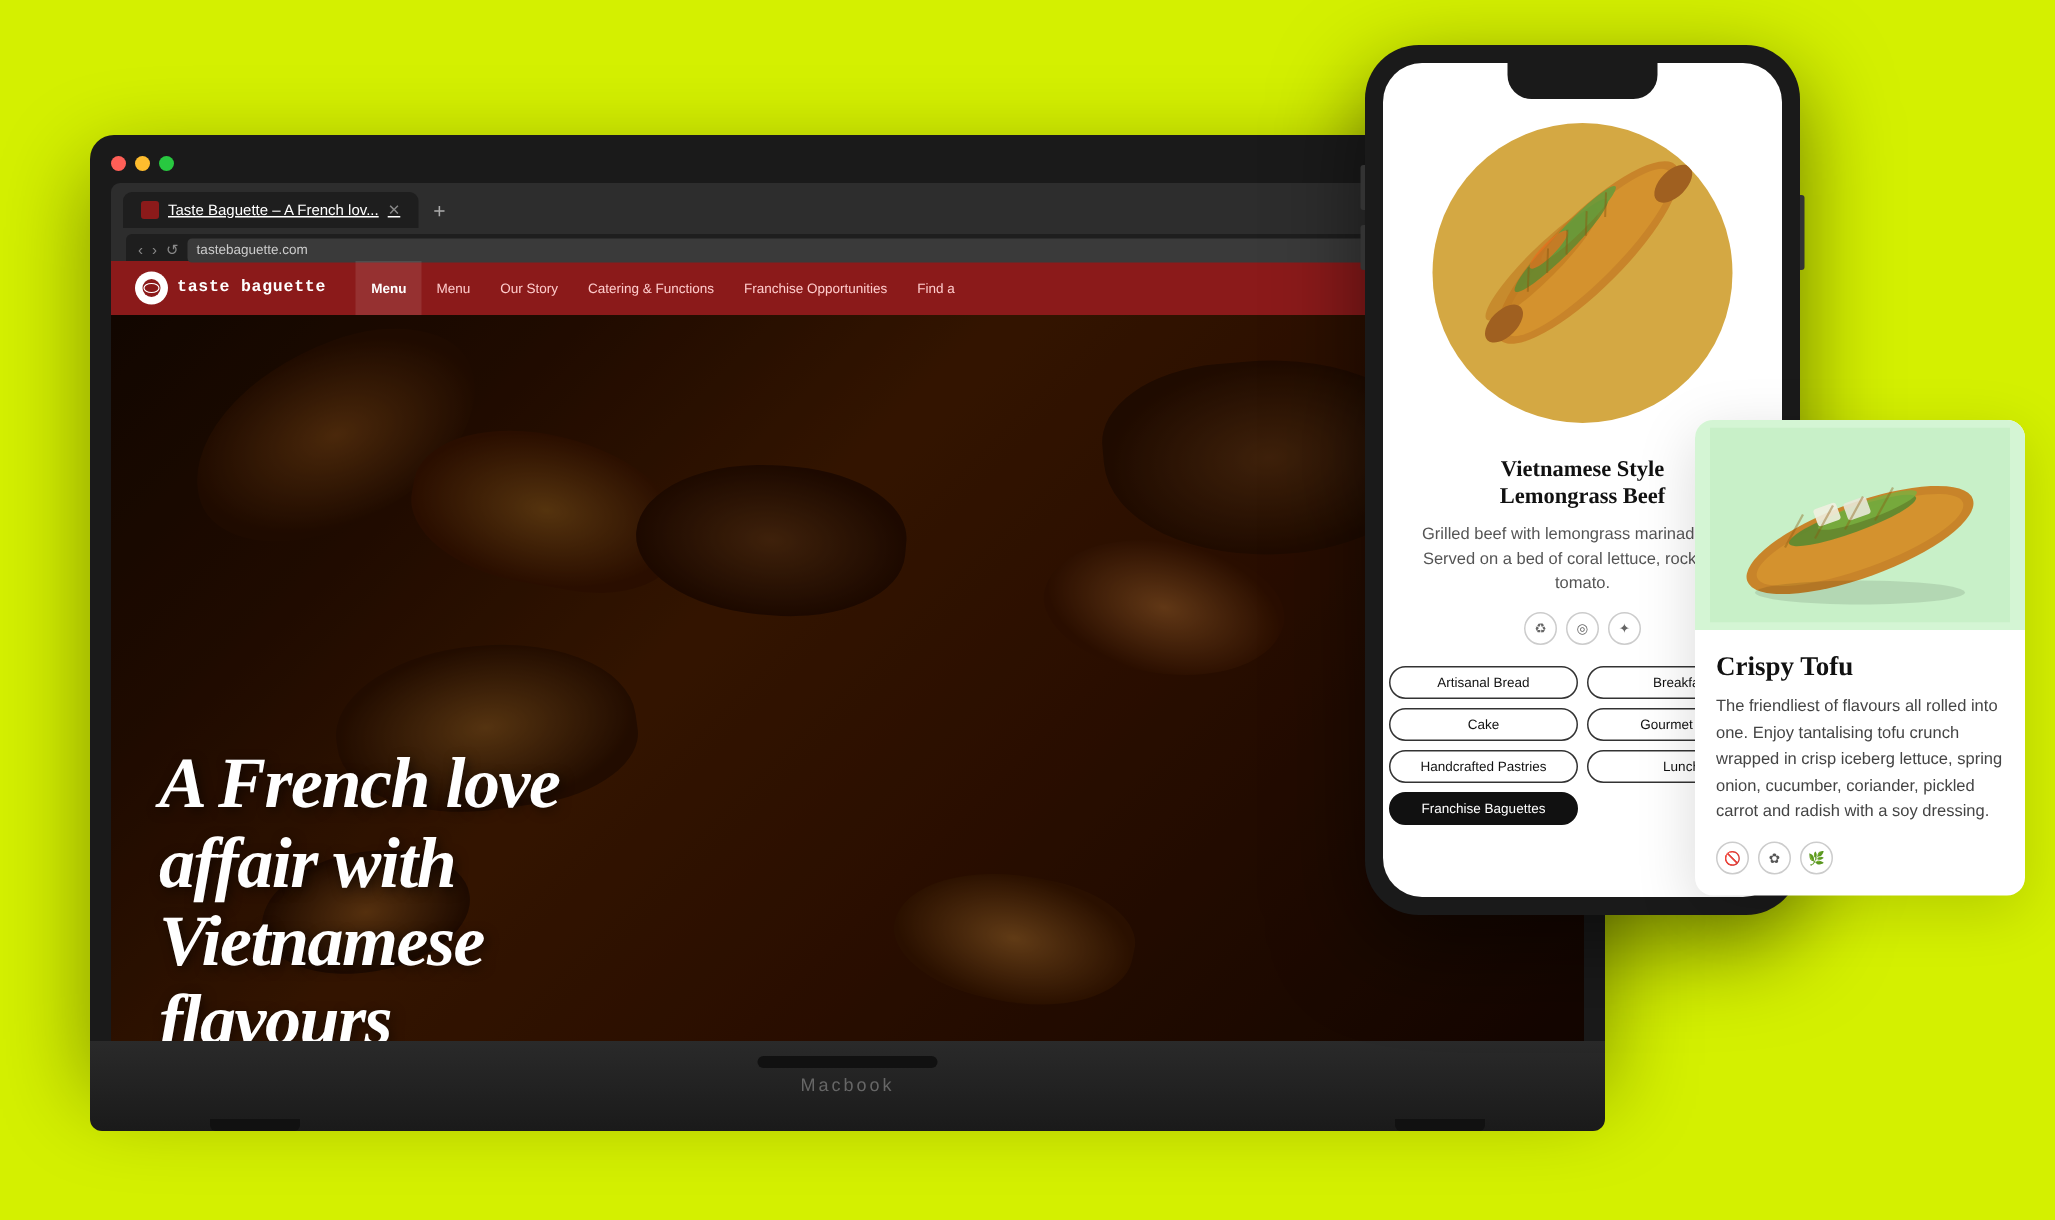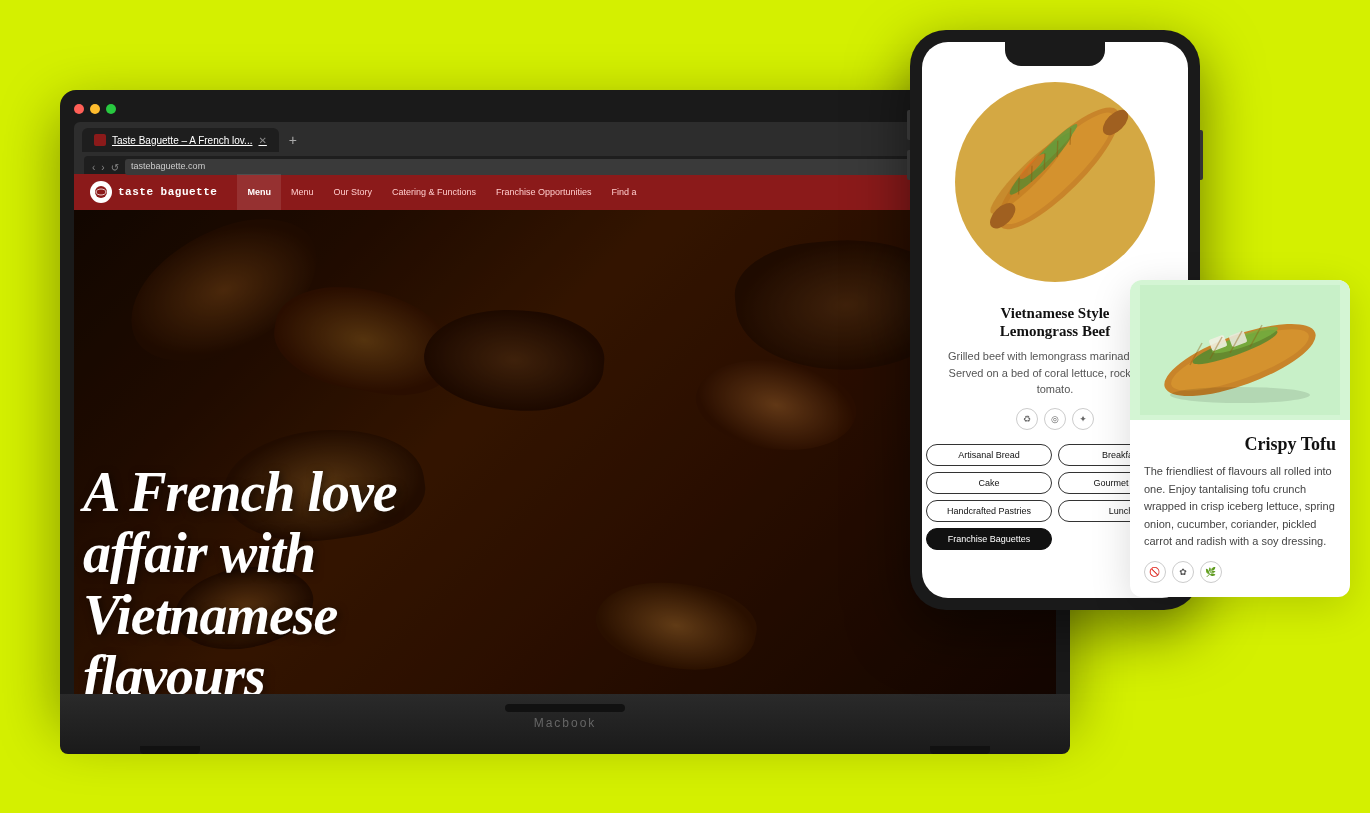--- a/index.html
+++ b/index.html
@@ -239,23 +239,23 @@
 
     .hero-overlay {
       position: absolute;
       inset: 0;
       background: rgba(0,0,0,0.3);
     }
 
     .hero-text {
       position: absolute;
       bottom: 20px;
-      left: 9px;
+      left: 32px;
       color: #fff;
-      font-size: 56px;
+      font-size: 48px;
       font-weight: 900;
       line-height: 1.1;
       font-family: Georgia, 'Times New Roman', serif;
       font-style: italic;
       text-shadow: 2px 2px 8px rgba(0,0,0,0.5);
       letter-spacing: -1px;
     }
 
     
     .laptop-base {
@@ -457,21 +457,20 @@
     }
     .product-card-body {
       padding: 14px;
     }
     .product-card-title {
       font-size: 18px;
       font-weight: 800;
       color: #111;
       margin-bottom: 8px;
       font-family: Georgia, serif;
-      text-align: right;
     }
     .product-card-desc {
       font-size: 11px;
       color: #444;
       line-height: 1.6;
       margin-bottom: 10px;
     }
     .product-card-icons {
       display: flex;
       gap: 6px;

